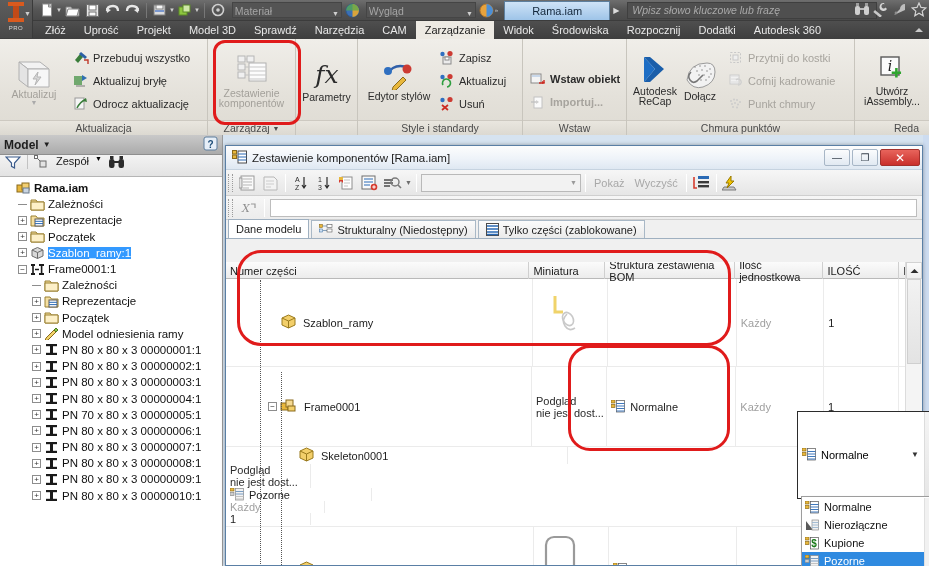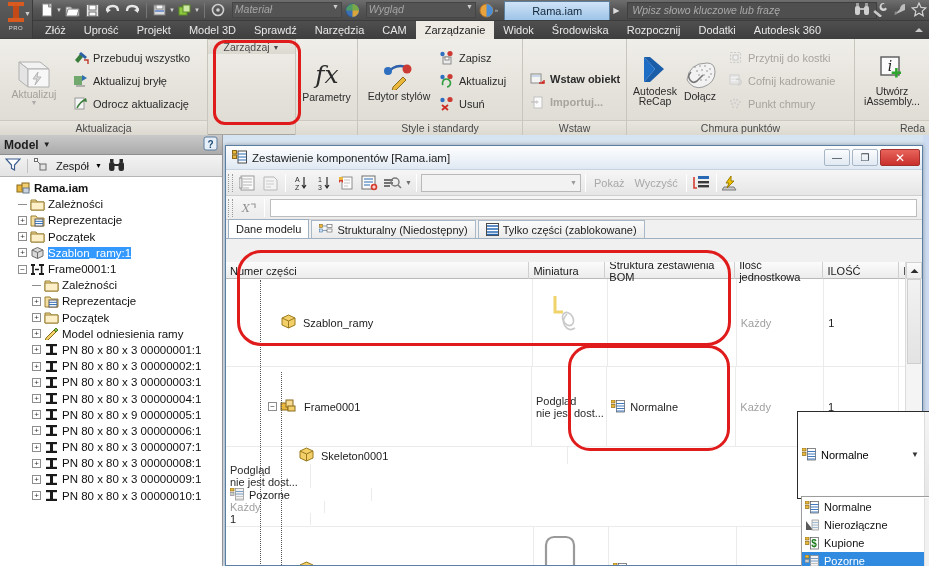--- a/index.html
+++ b/index.html
@@ -27,22 +27,22 @@
     display:flex; flex-direction:column; align-items:center; justify-content:flex-start;
     z-index:6; border-right:1px solid #3a3a3a;
   }
   .logo-pro { color:#d8d8d8; font-size:6px; letter-spacing:.5px; margin-top:-1px;}
   .qat-icons { display:flex; align-items:center; gap:1px; margin-left:38px; }
   .qat-btn { width:19px; height:19px; display:flex; align-items:center; justify-content:center; }
   .qat-sep { width:1px;height:15px;background:#3f3f3f;border-right:1px solid #777;margin:0 3px; }
   .qat-caret { font-size:6px;color:#d0d0d0;margin-left:-2px;}
   .combo-dark {
     height:16px; width:110px; background:#545454; border:1px solid #454545;
-    display:flex; align-items:flex-start; padding:0 2px; color:#a5a5a5;
-    font-style:italic; font-size:10.5px; margin-left:3px;
+    display:flex; align-items:flex-end; padding:0 2px; color:#a5a5a5;
+    font-size:10.5px; margin-left:3px;
   }
   .combo-dark .cd-lbl{flex:1; overflow:hidden; white-space:nowrap;}
   .combo-dark .cd-arrow{font-size:7px;color:#cfcfcf;}
   .doc-tab {
     margin-left:6px; width:106px; height:19px;
     background:linear-gradient(#cfe3f7,#9ec4e8);
     border:1px solid #5d7f9e; border-bottom:none;
     display:flex;align-items:center;justify-content:center;
     font-size:11px;color:#12263a;
   }
@@ -104,21 +104,21 @@
     height:20px; background:linear-gradient(#c9c9c9,#ababab);
     border-bottom:1px solid #8e8e8e;
     display:flex;align-items:center;padding:0 4px;
     font-weight:bold;font-size:12px;color:#1e1e1e;
   }
   .browser-title .cap-arrow{font-size:8px;margin-left:4px;}
   .help-sq{margin-left:auto;}
   .browser-tools{
     height:22px; background:linear-gradient(#f3f3f3,#e3e3e3);
     border-bottom:1px solid #b5b5b5;
-    display:flex;align-items:center;gap:6px;padding:0 5px;
+    display:flex;gap:6px;padding:0 5px;
   }
   .bt-lbl{font-size:11px;color:#1a1a1a;}
   .tree{ position:absolute; top:42px; left:0; right:0; bottom:0;
          overflow:hidden; padding:3px 0 0 3px; }
   .tnode{ display:flex; align-items:center; height:16.2px; white-space:nowrap; }
   .tw{ width:11px; height:11px; flex:none; display:flex;align-items:center;justify-content:center;
        margin-right:2px;}
   .tw-box{ width:9px;height:9px;border:1px solid #8d8d8d;background:#fff;
            font-size:8px;line-height:7px;text-align:center;color:#333;}
   .tw-dash{ width:9px;height:1px;background:#8d8d8d;}
@@ -416,20 +416,37 @@
             <span class="lbl">Odrocz aktualizację</span>
           </div>
         </div>
       </div>
       <div class="rgroup-title">
         <span>Aktualizacja</span>
       </div>
     </div>
 
     <div class="rgroup" style="width:88px;">
+      <div class="rgroup-body" style="justify-content:center;">
+        <div class="big-btn" style="width:80px;">
+          <span class="ico">
+            <svg width="40" height="34" viewBox="0 0 40 34">
+              <rect x="6" y="3" width="7" height="6" fill="#f0f0f0" stroke="#b6b6b6"></rect>
+              <rect x="15" y="3" width="7" height="6" fill="#f0f0f0" stroke="#b6b6b6"></rect>
+              <rect x="6" y="11" width="7" height="6" fill="#f0f0f0" stroke="#b6b6b6"></rect>
+              <rect x="6" y="19" width="7" height="6" fill="#f0f0f0" stroke="#b6b6b6"></rect>
+              <rect x="17" y="10" width="17" height="18" fill="#fcfcfc" stroke="#b0b0b0"></rect>
+              <path d="M17 14h17M17 18h17M17 22h17M17 26h17" stroke="#c7c7c7"></path>
+              <path d="M13 6h2M13 14h4M13 22h4" stroke="#c2c2c2"></path>
+            </svg>
+          </span>
+          <span class="lbl dis">Zestawienie</span>
+          <span class="lbl dis" style="margin-top:-2px;">komponentów</span>
+        </div>
+      </div>
       <div class="rgroup-title">
         <span>Zarządzaj</span>
         <span style="font-size:7px;">▼</span>
       </div>
     </div>
 
     <div class="rgroup" style="width:62px;">
       <div class="rgroup-body" style="">
         <div class="big-btn">
           <span class="ico">
@@ -616,21 +633,21 @@
             <svg width="32" height="30" viewBox="0 0 32 30">
               <rect x="5" y="2" width="18" height="18" fill="#fbfbfb" stroke="#5a5a5a" stroke-width="1.4"></rect>
               <text x="14" y="16" font-family="DejaVu Serif, serif" font-size="14" font-style="italic" fill="#1c1c1c" text-anchor="middle">i</text>
               <path d="M22 17 h4 v-4 h3 v4 h4 v3 h-4 v4 h-3 v-4 h-4z" transform="translate(-3,2) scale(.85)" fill="#2fa52f"></path>
             </svg>
           </span>
           <span class="lbl" style="color:#2b2b2b;">Utwórz</span>
           <span class="lbl" style="color:#2b2b2b;margin-top:-2px;">iAssembly...</span>
         </div>
       </div>
-      <div class="rgroup-title" style="justify-content:flex-end;padding-right:4px;">
+      <div class="rgroup-title" style="justify-content:flex-end;padding-right:10px;">
           <span>Reda</span>
         </div>
     </div>
   </div>
 
   <div class="browser">
     <div class="browser-title">
       <span>Model</span>
       <span class="cap-arrow">▼</span>
       <span class="help-sq">
@@ -850,21 +867,21 @@
           <span class="tw">
             <span class="tw-box">+</span>
           </span>
           <span class="tico">
             <svg width="13" height="13">
               <rect x="1" y="1" width="11" height="2.2" fill="#1a1a1a"></rect>
               <rect x="5" y="3" width="3" height="7" fill="#1a1a1a"></rect>
               <rect x="1" y="9.8" width="11" height="2.2" fill="#1a1a1a"></rect>
             </svg>
           </span>
-          <span class="tlbl">PN 80 x 80 x 9 00000005:1</span>
+          <span class="tlbl">PN 70 x 80 x 3 00000005:1</span>
         </div>
         <div class="tnode" style="padding-left: 28px;">
           <span class="tw">
             <span class="tw-box">+</span>
           </span>
           <span class="tico">
             <svg width="13" height="13">
               <rect x="1" y="1" width="11" height="2.2" fill="#1a1a1a"></rect>
               <rect x="5" y="3" width="3" height="7" fill="#1a1a1a"></rect>
               <rect x="1" y="9.8" width="11" height="2.2" fill="#1a1a1a"></rect>

